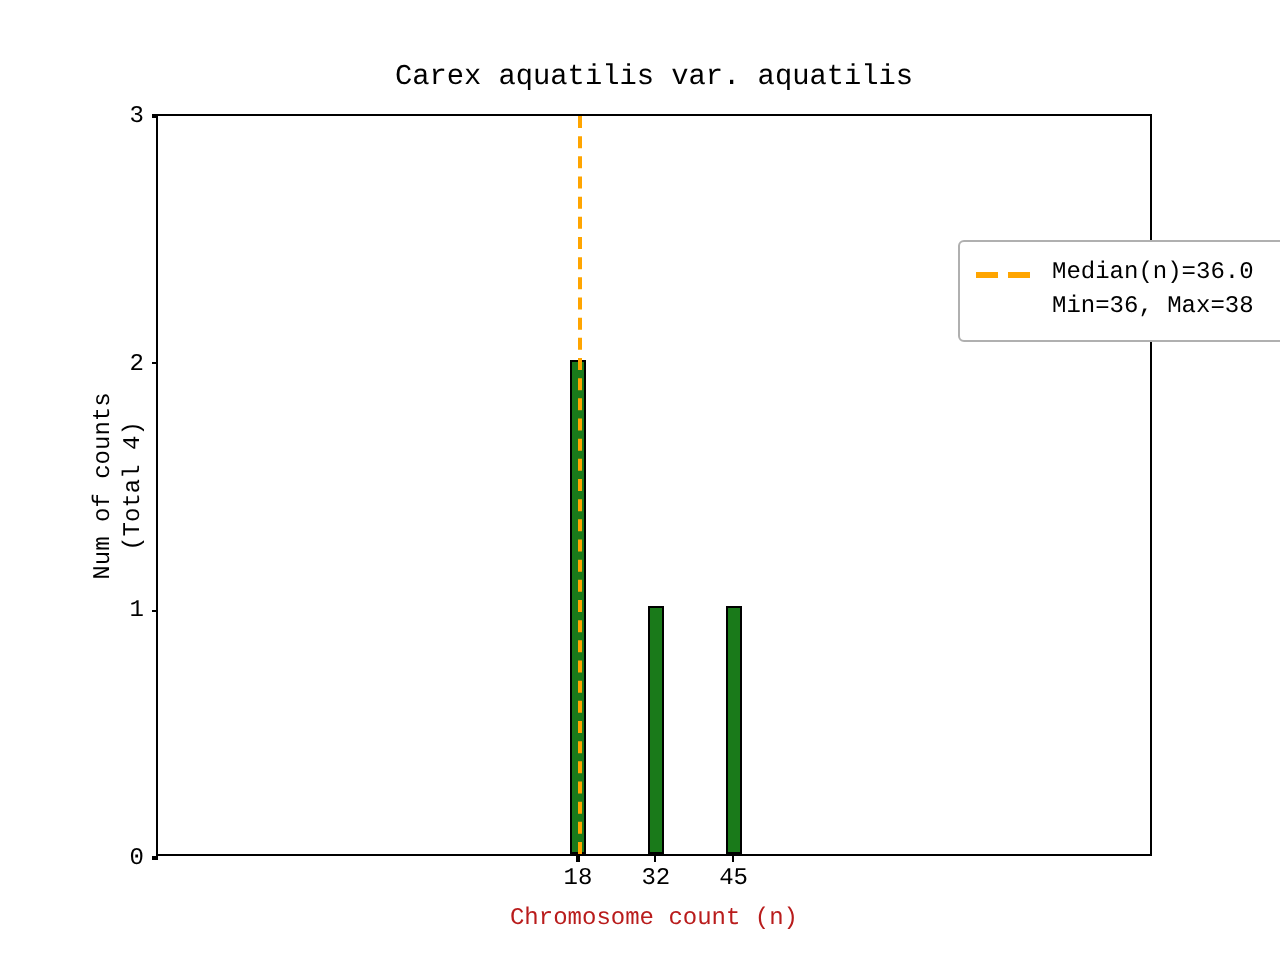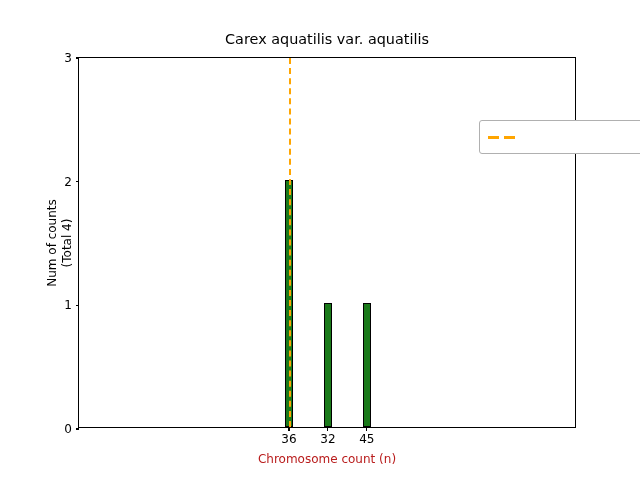--- a/index.html
+++ b/index.html
@@ -15,20 +15,21 @@
     font-family: "DejaVu Sans", sans-serif;
     color: #000000;
   }
 
   #figure {
     position: absolute;
     left: 0; top: 0;
     width: 640px;
     height: 408px;
     background: #ffffff;
+    font-family: Liberation Mono, monospace;
   }
 
   
   #chart-title {
     position: absolute;
     left: 78px;
     top: 31px;
     width: 498px;
     text-align: center;
     font-size: 14.4px;
@@ -228,37 +229,41 @@
       <div class="ytick-mark"></div>
       <div class="ytick-label">2</div>
     </div>
     <div class="ytick" style="top:0px;">
       <div class="ytick-mark"></div>
       <div class="ytick-label">3</div>
     </div>
 
     <div class="xtick" style="left:210.0px;">
       <div class="xtick-mark"></div>
-      <div class="xtick-label">36</div>
+      <div class="xtick-label">18</div>
     </div>
     <div class="xtick" style="left:248.9px;">
       <div class="xtick-mark"></div>
       <div class="xtick-label">32</div>
     </div>
     <div class="xtick" style="left:287.8px;">
       <div class="xtick-mark"></div>
       <div class="xtick-label">45</div>
     </div>
 
     <div id="legend">
       <div id="legend-row">
         <div id="legend-swatch">
           <span class="dash d1"></span>
           <span class="dash d2"></span>
         </div>
+        <div id="legend-text">
+          <span class="lt-line">Median(n)=36.0</span>
+          <span class="lt-line second">Min=36, Max=38</span>
+        </div>
       </div>
     </div>
 
   </div>
 
   <div id="xlabel">Chromosome count (n)</div>
 
   <div id="ylabel">
     <span class="yl-line">Num of counts</span>
     <span class="yl-line">(Total 4)</span>

